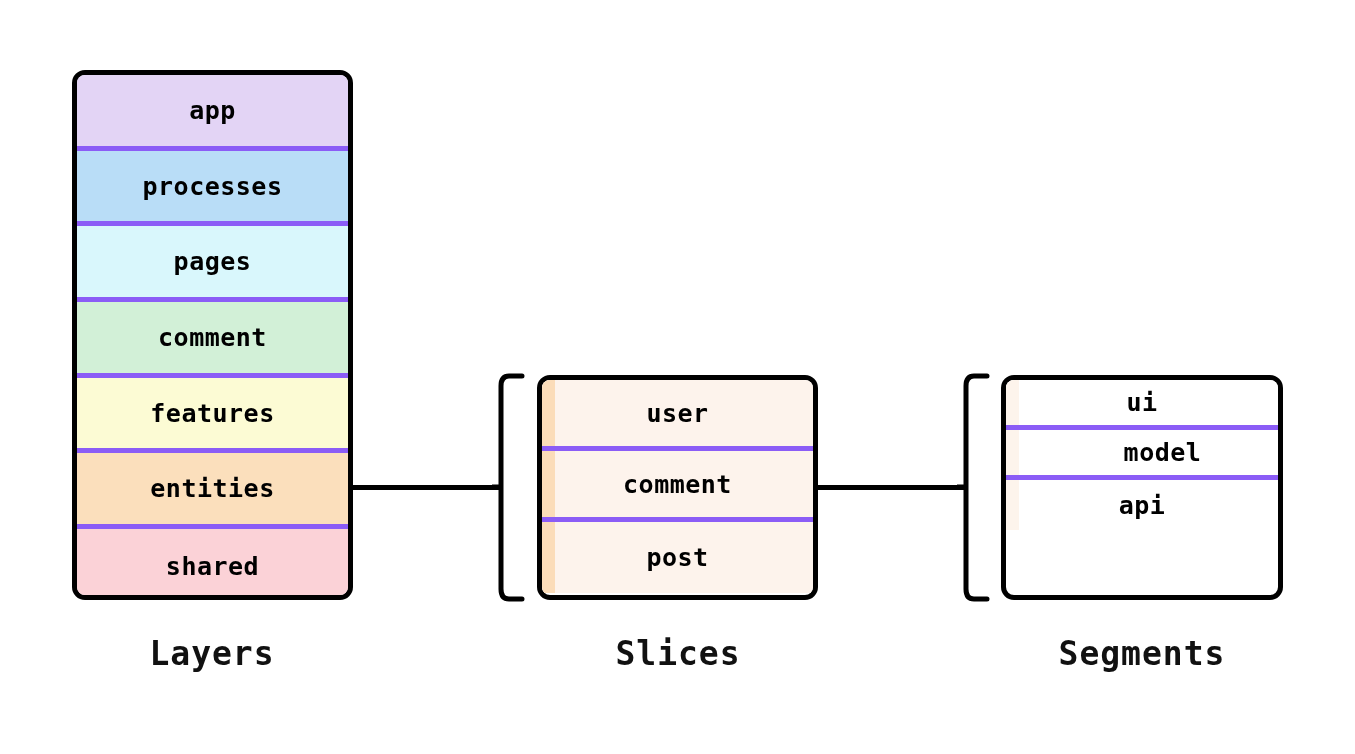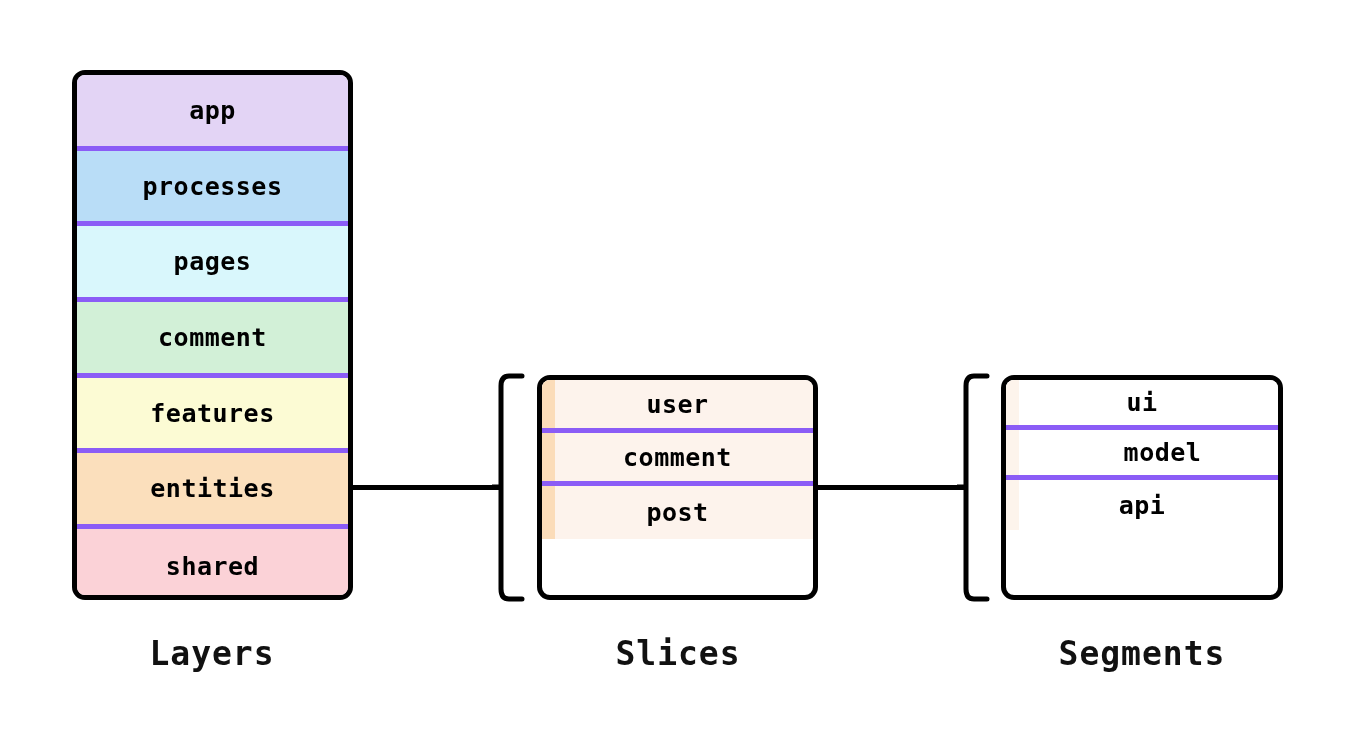--- a/index.html
+++ b/index.html
@@ -75,21 +75,21 @@
   }
   #layers-stack .row { height: 75.7px; }
 
   
   #slices-stack {
     left: 537px;
     top: 375px;
     width: 281px;
     height: 225px;
   }
-  #slices-stack .row { height: 53px; }
+  #slices-stack .row { height: 71px; }
 
   
   #segments-stack {
     left: 1001px;
     top: 375px;
     width: 282px;
     height: 225px;
   }
   #segments-stack .row { height: 50px; }
 

